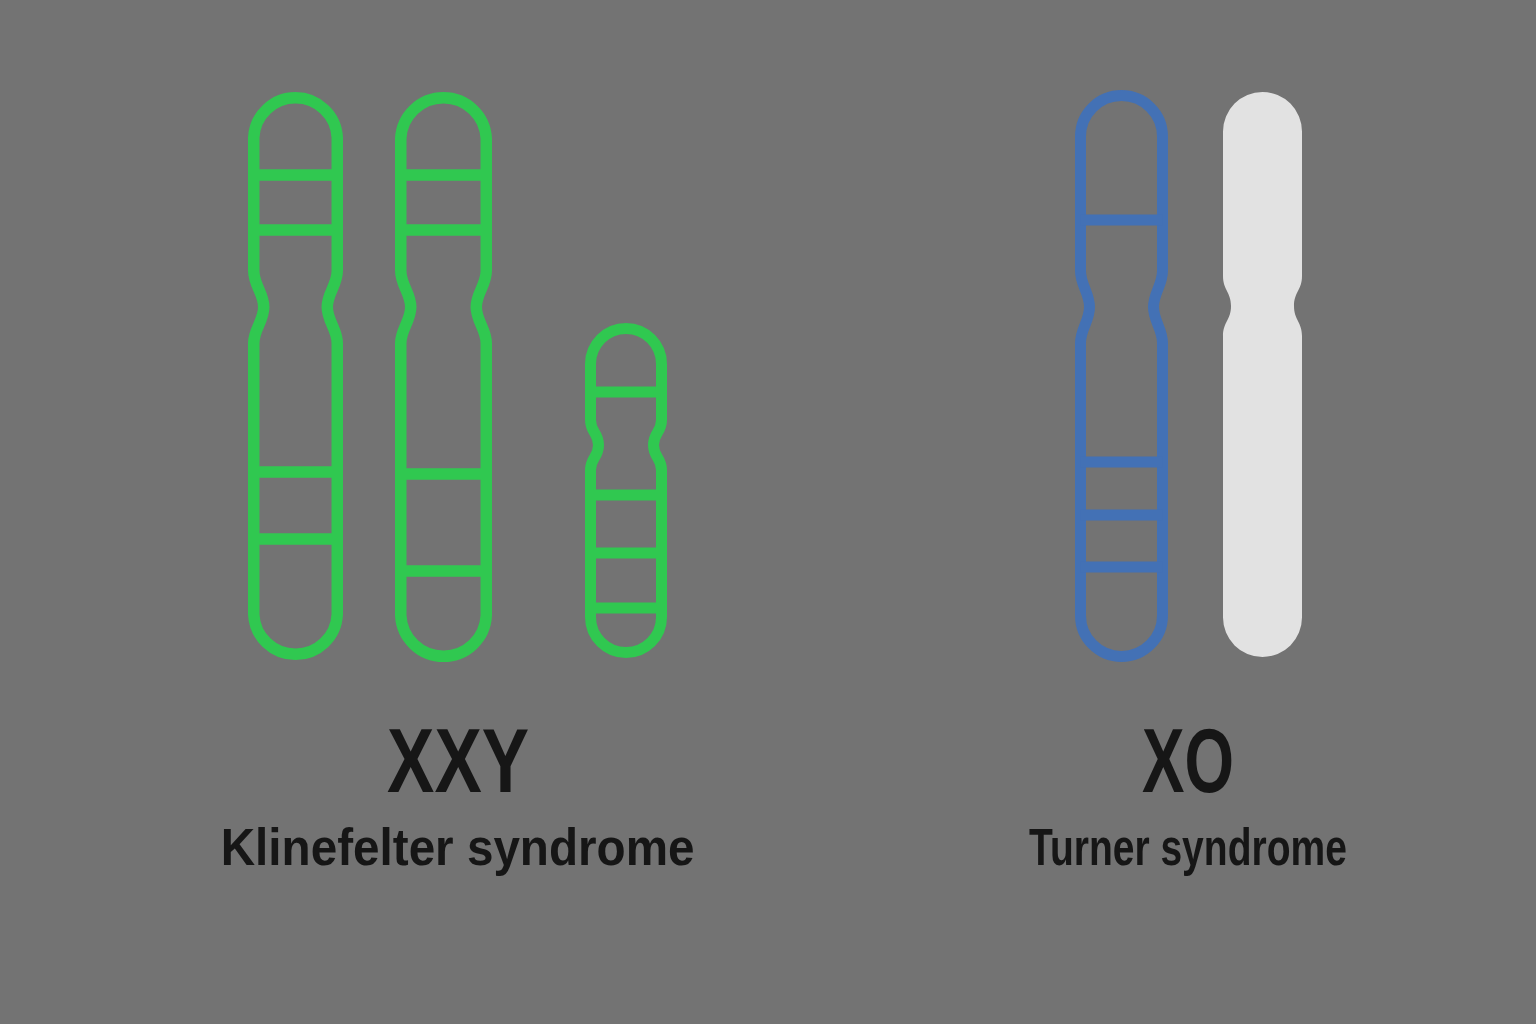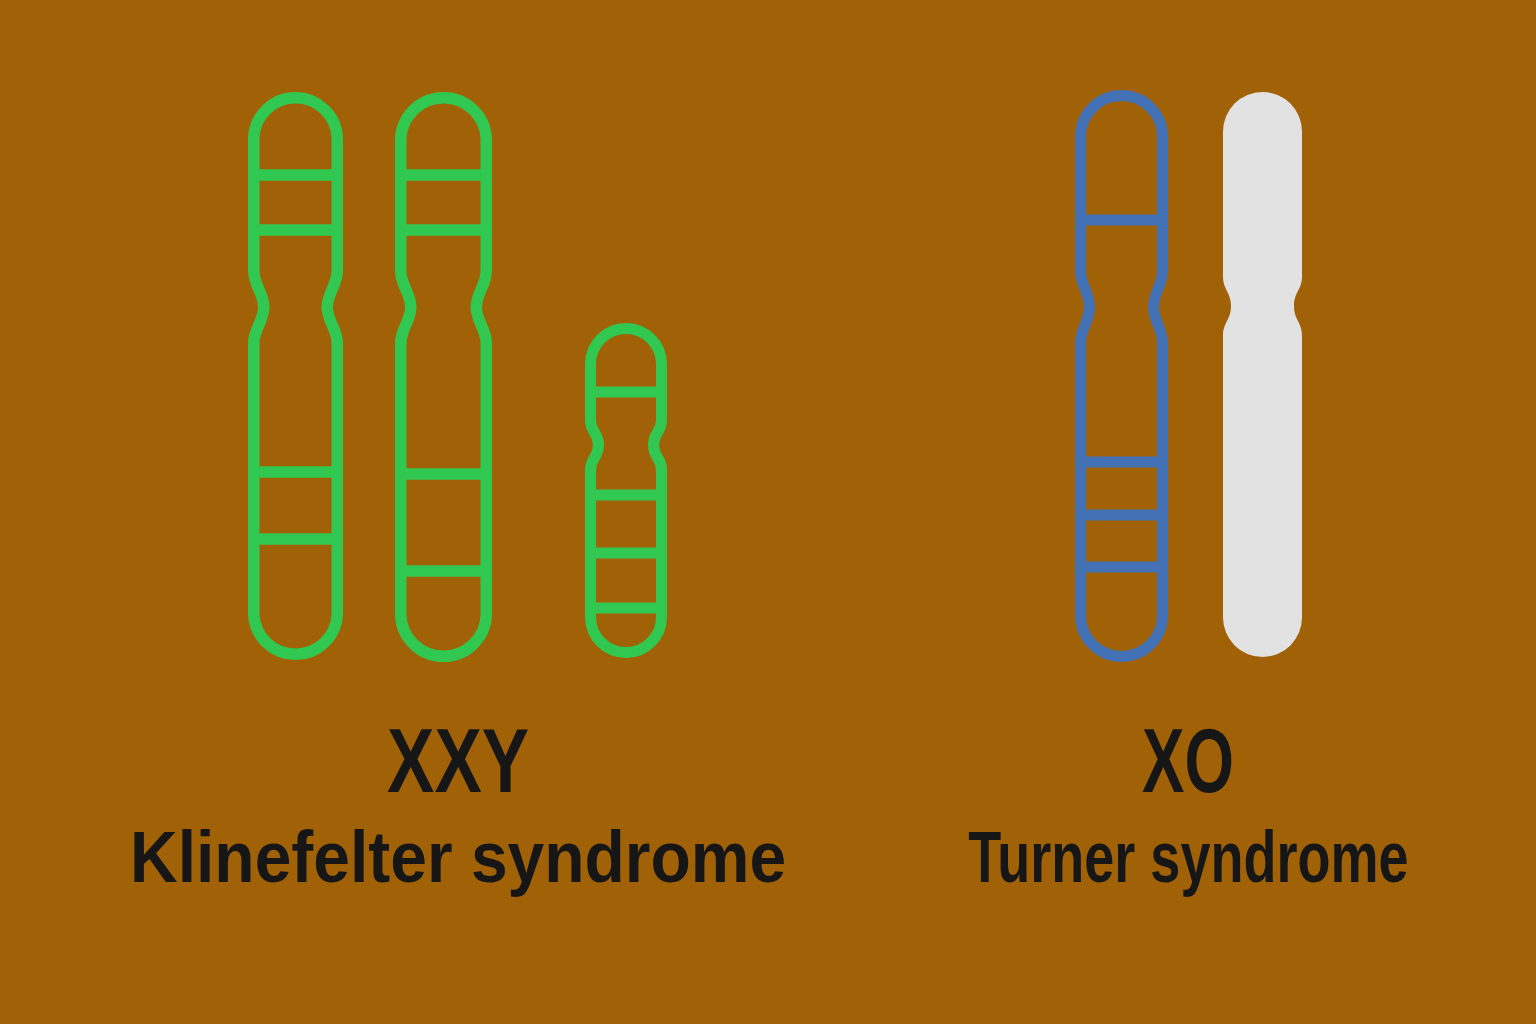--- a/index.html
+++ b/index.html
@@ -24,36 +24,36 @@
     text-align: center;
     color: #161616;
     font-weight: 700;
   }
   .karyotype-line {
     font-size: 90px;
     line-height: 1.0;
     white-space: nowrap;
   }
   .syndrome-line {
-    font-size: 72px;
+    font-size: 52px;
     line-height: 1.0;
     margin-top: 15px;
     white-space: nowrap;
   }
   .fit {
     display: inline-block;
     transform-origin: 50% 50%;
   }
   #label-left  { left: 38px;  top: 716px; width: 840px; }
   #label-right { left: 818px; top: 716px; width: 740px; }
 </style>
 </head>
 <body>
 
-<div class="stage" style="background: #a16207;">
+<div class="stage" style="background: #737373;">
 
   <div id="chromosome-layer">
       <svg width="95" height="572" viewBox="0 0 95 572" style="left: 248px; top: 90px;">
         <g transform="translate(5.75 5.75)">
           <path d="M 0 41.8 A 41.8 41.8 0 0 1 83.5 41.8 L 83.5 175.3 C 83.5 189.3 73.5 197.3 73.5 211.3 C 73.5 225.3 83.5 233.3 83.5 247.3 L 83.5 518.8 A 41.8 41.8 0 0 1 0 518.8 L 0 247.3 C 0 233.3 10 225.3 10 211.3 C 10 197.3 0 189.3 0 175.3 L 0 41.8 Z" fill="none" stroke="#30C850" stroke-width="11.5" stroke-linejoin="round"></path>
           <line x1="0" x2="83.5" y1="79.25" y2="79.25" stroke="#30C850" stroke-width="11.5"></line>
           <line x1="0" x2="83.5" y1="134.25" y2="134.25" stroke="#30C850" stroke-width="11.5"></line>
           <line x1="0" x2="83.5" y1="376.25" y2="376.25" stroke="#30C850" stroke-width="11.5"></line>
           <line x1="0" x2="83.5" y1="443.25" y2="443.25" stroke="#30C850" stroke-width="11.5"></line>
         </g>

